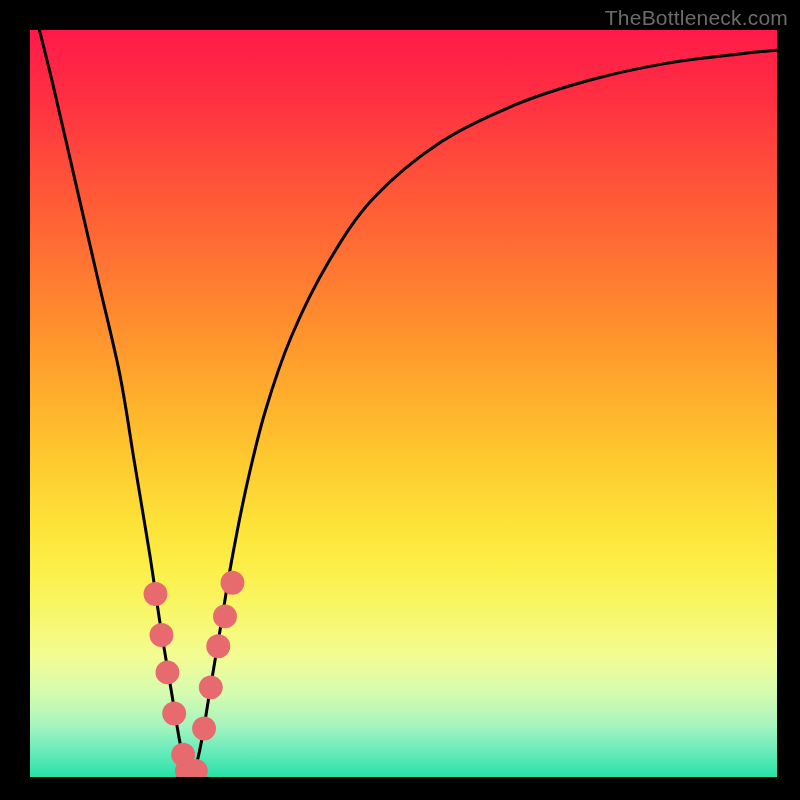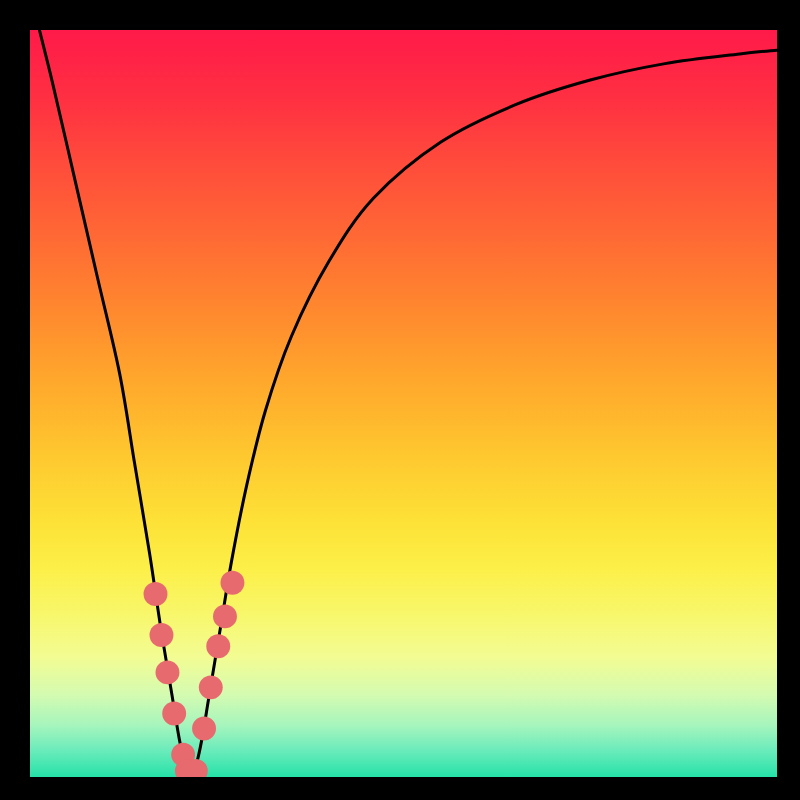--- a/index.html
+++ b/index.html
@@ -76,13 +76,14 @@
         <circle cx="186.87" cy="771.02" r="11.95" fill="#e76a6f"></circle>
         <circle cx="191.35" cy="773.26" r="11.95" fill="#e76a6f"></circle>
         <circle cx="195.83" cy="771.02" r="11.95" fill="#e76a6f"></circle>
         <circle cx="204.05" cy="728.45" r="11.95" fill="#e76a6f"></circle>
         <circle cx="210.77" cy="687.36" r="11.95" fill="#e76a6f"></circle>
         <circle cx="218.24" cy="646.27" r="11.95" fill="#e76a6f"></circle>
         <circle cx="224.97" cy="616.39" r="11.95" fill="#e76a6f"></circle>
         <circle cx="232.44" cy="582.78" r="11.95" fill="#e76a6f"></circle>
       </g>
     </svg>
+  <div class="watermark">TheBottleneck.com</div>
 </div>
 
 </body></html>

